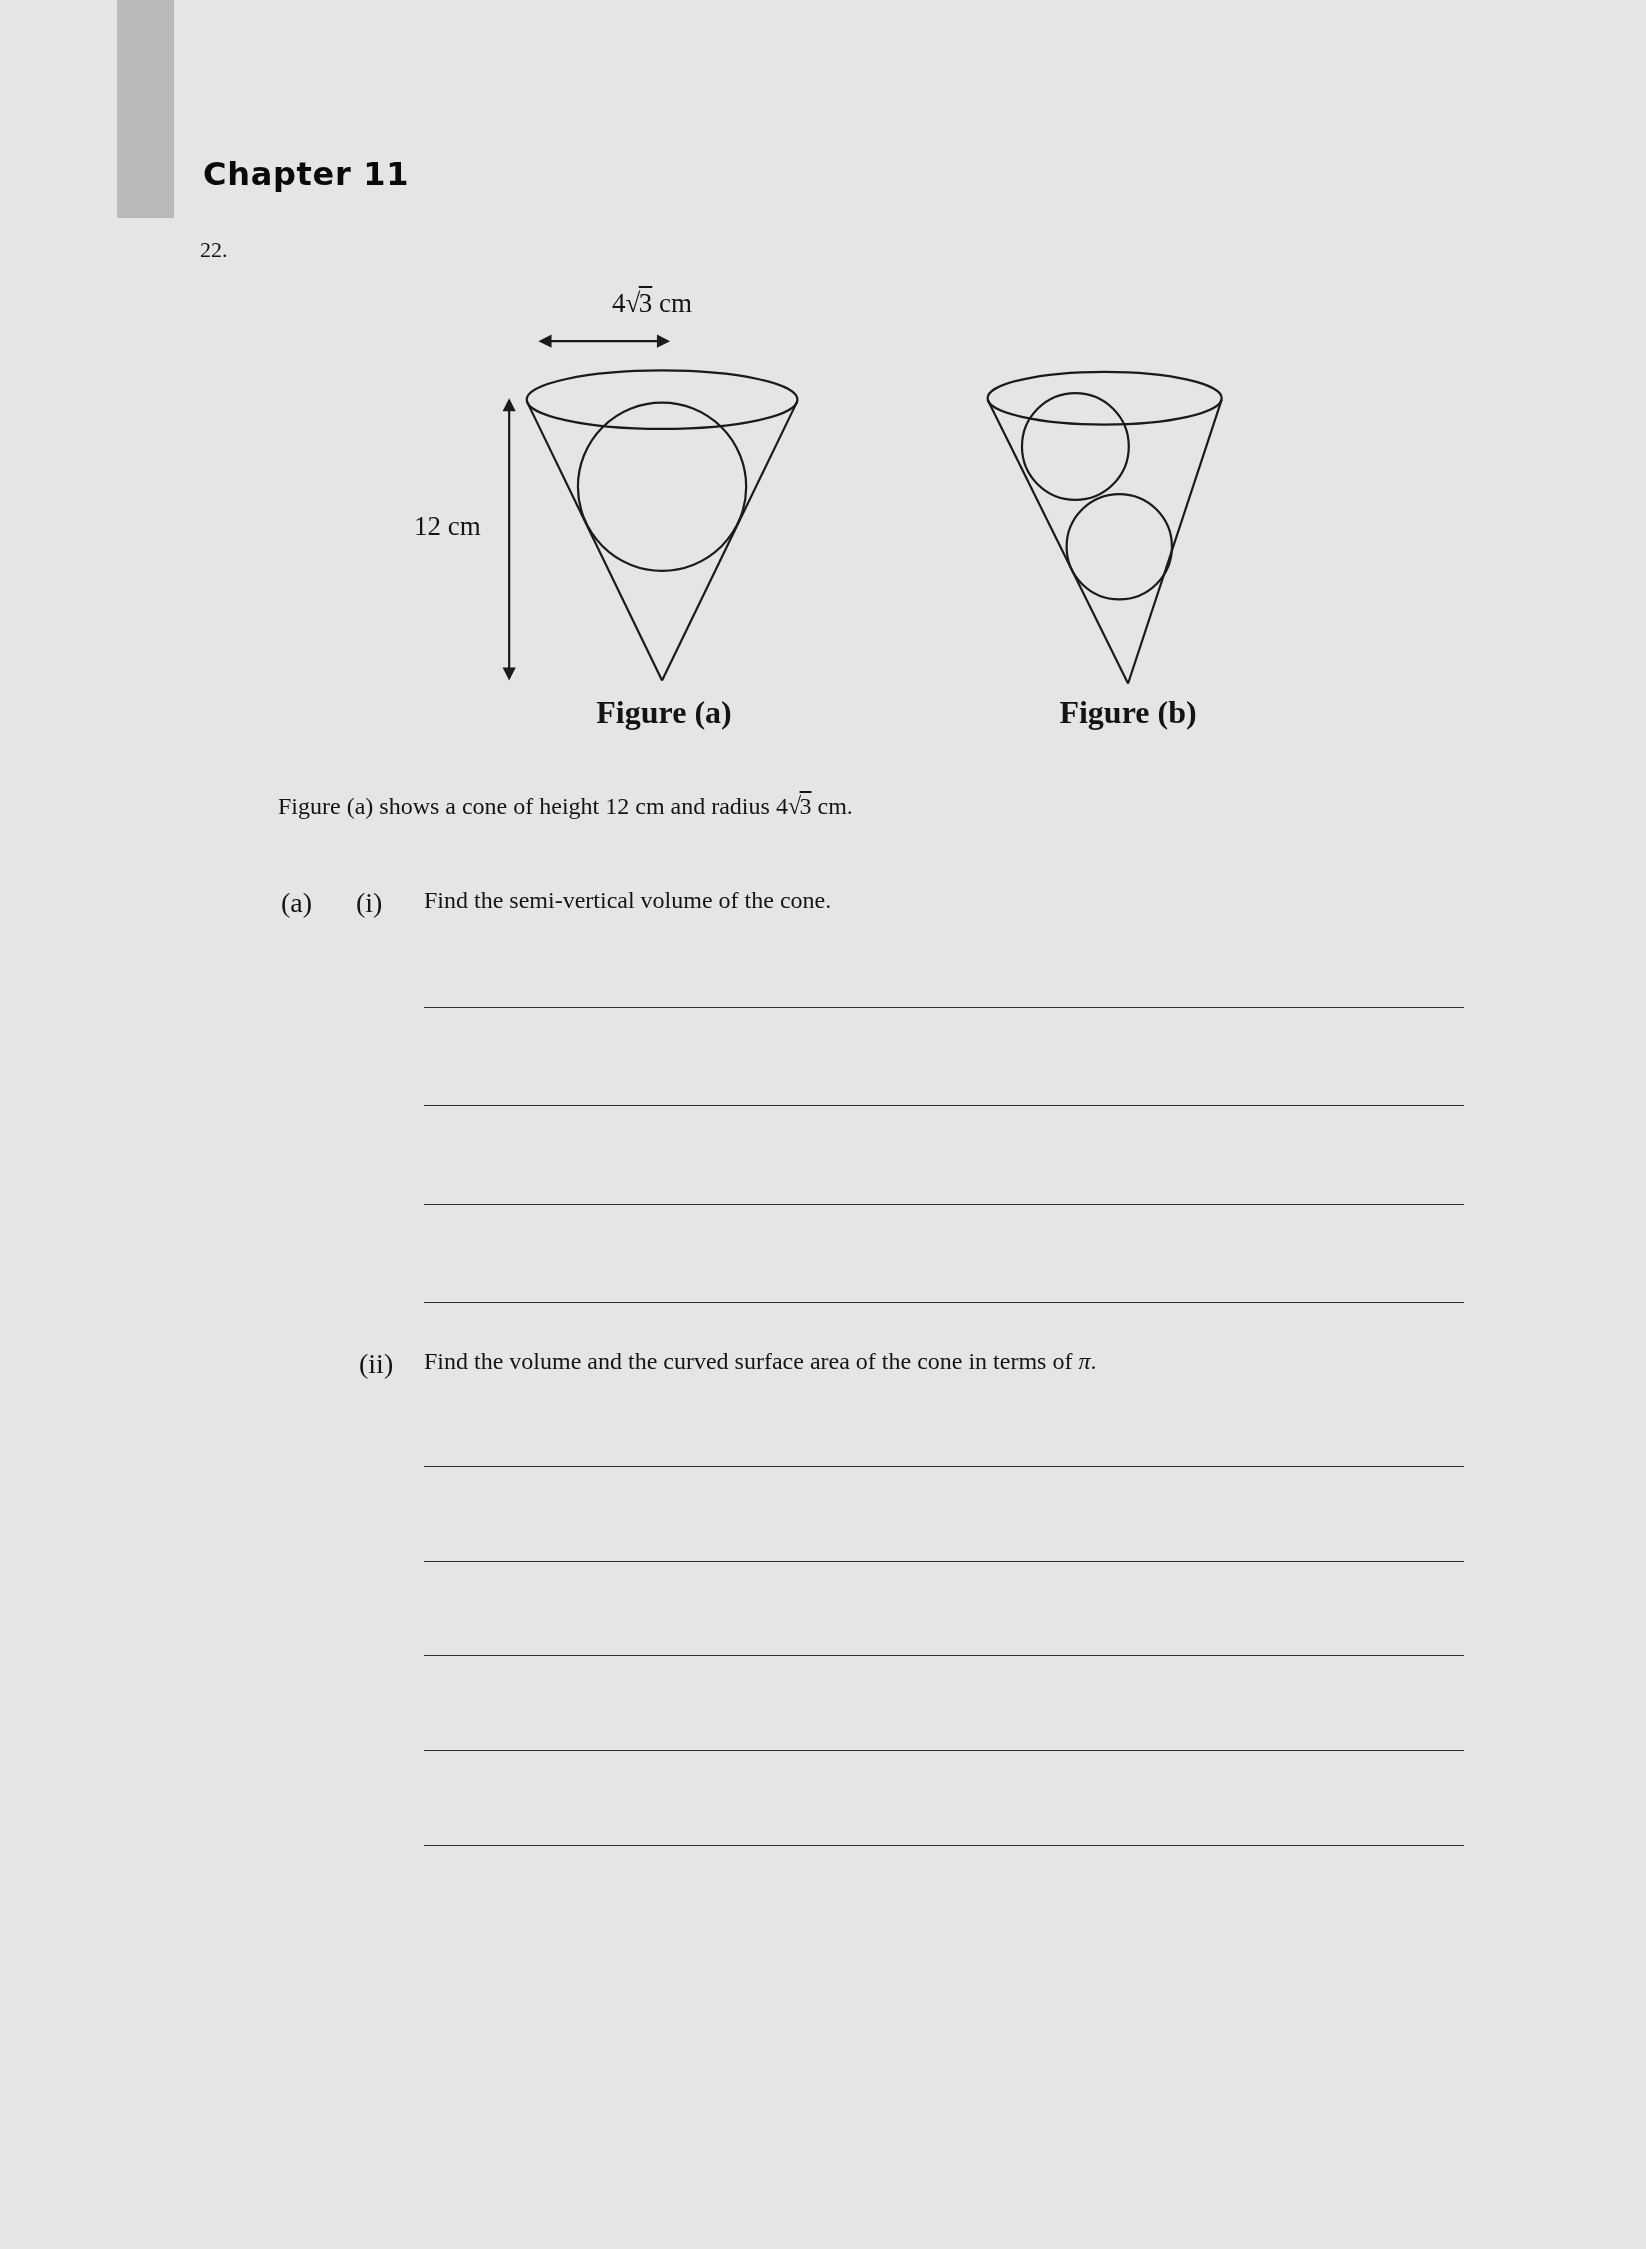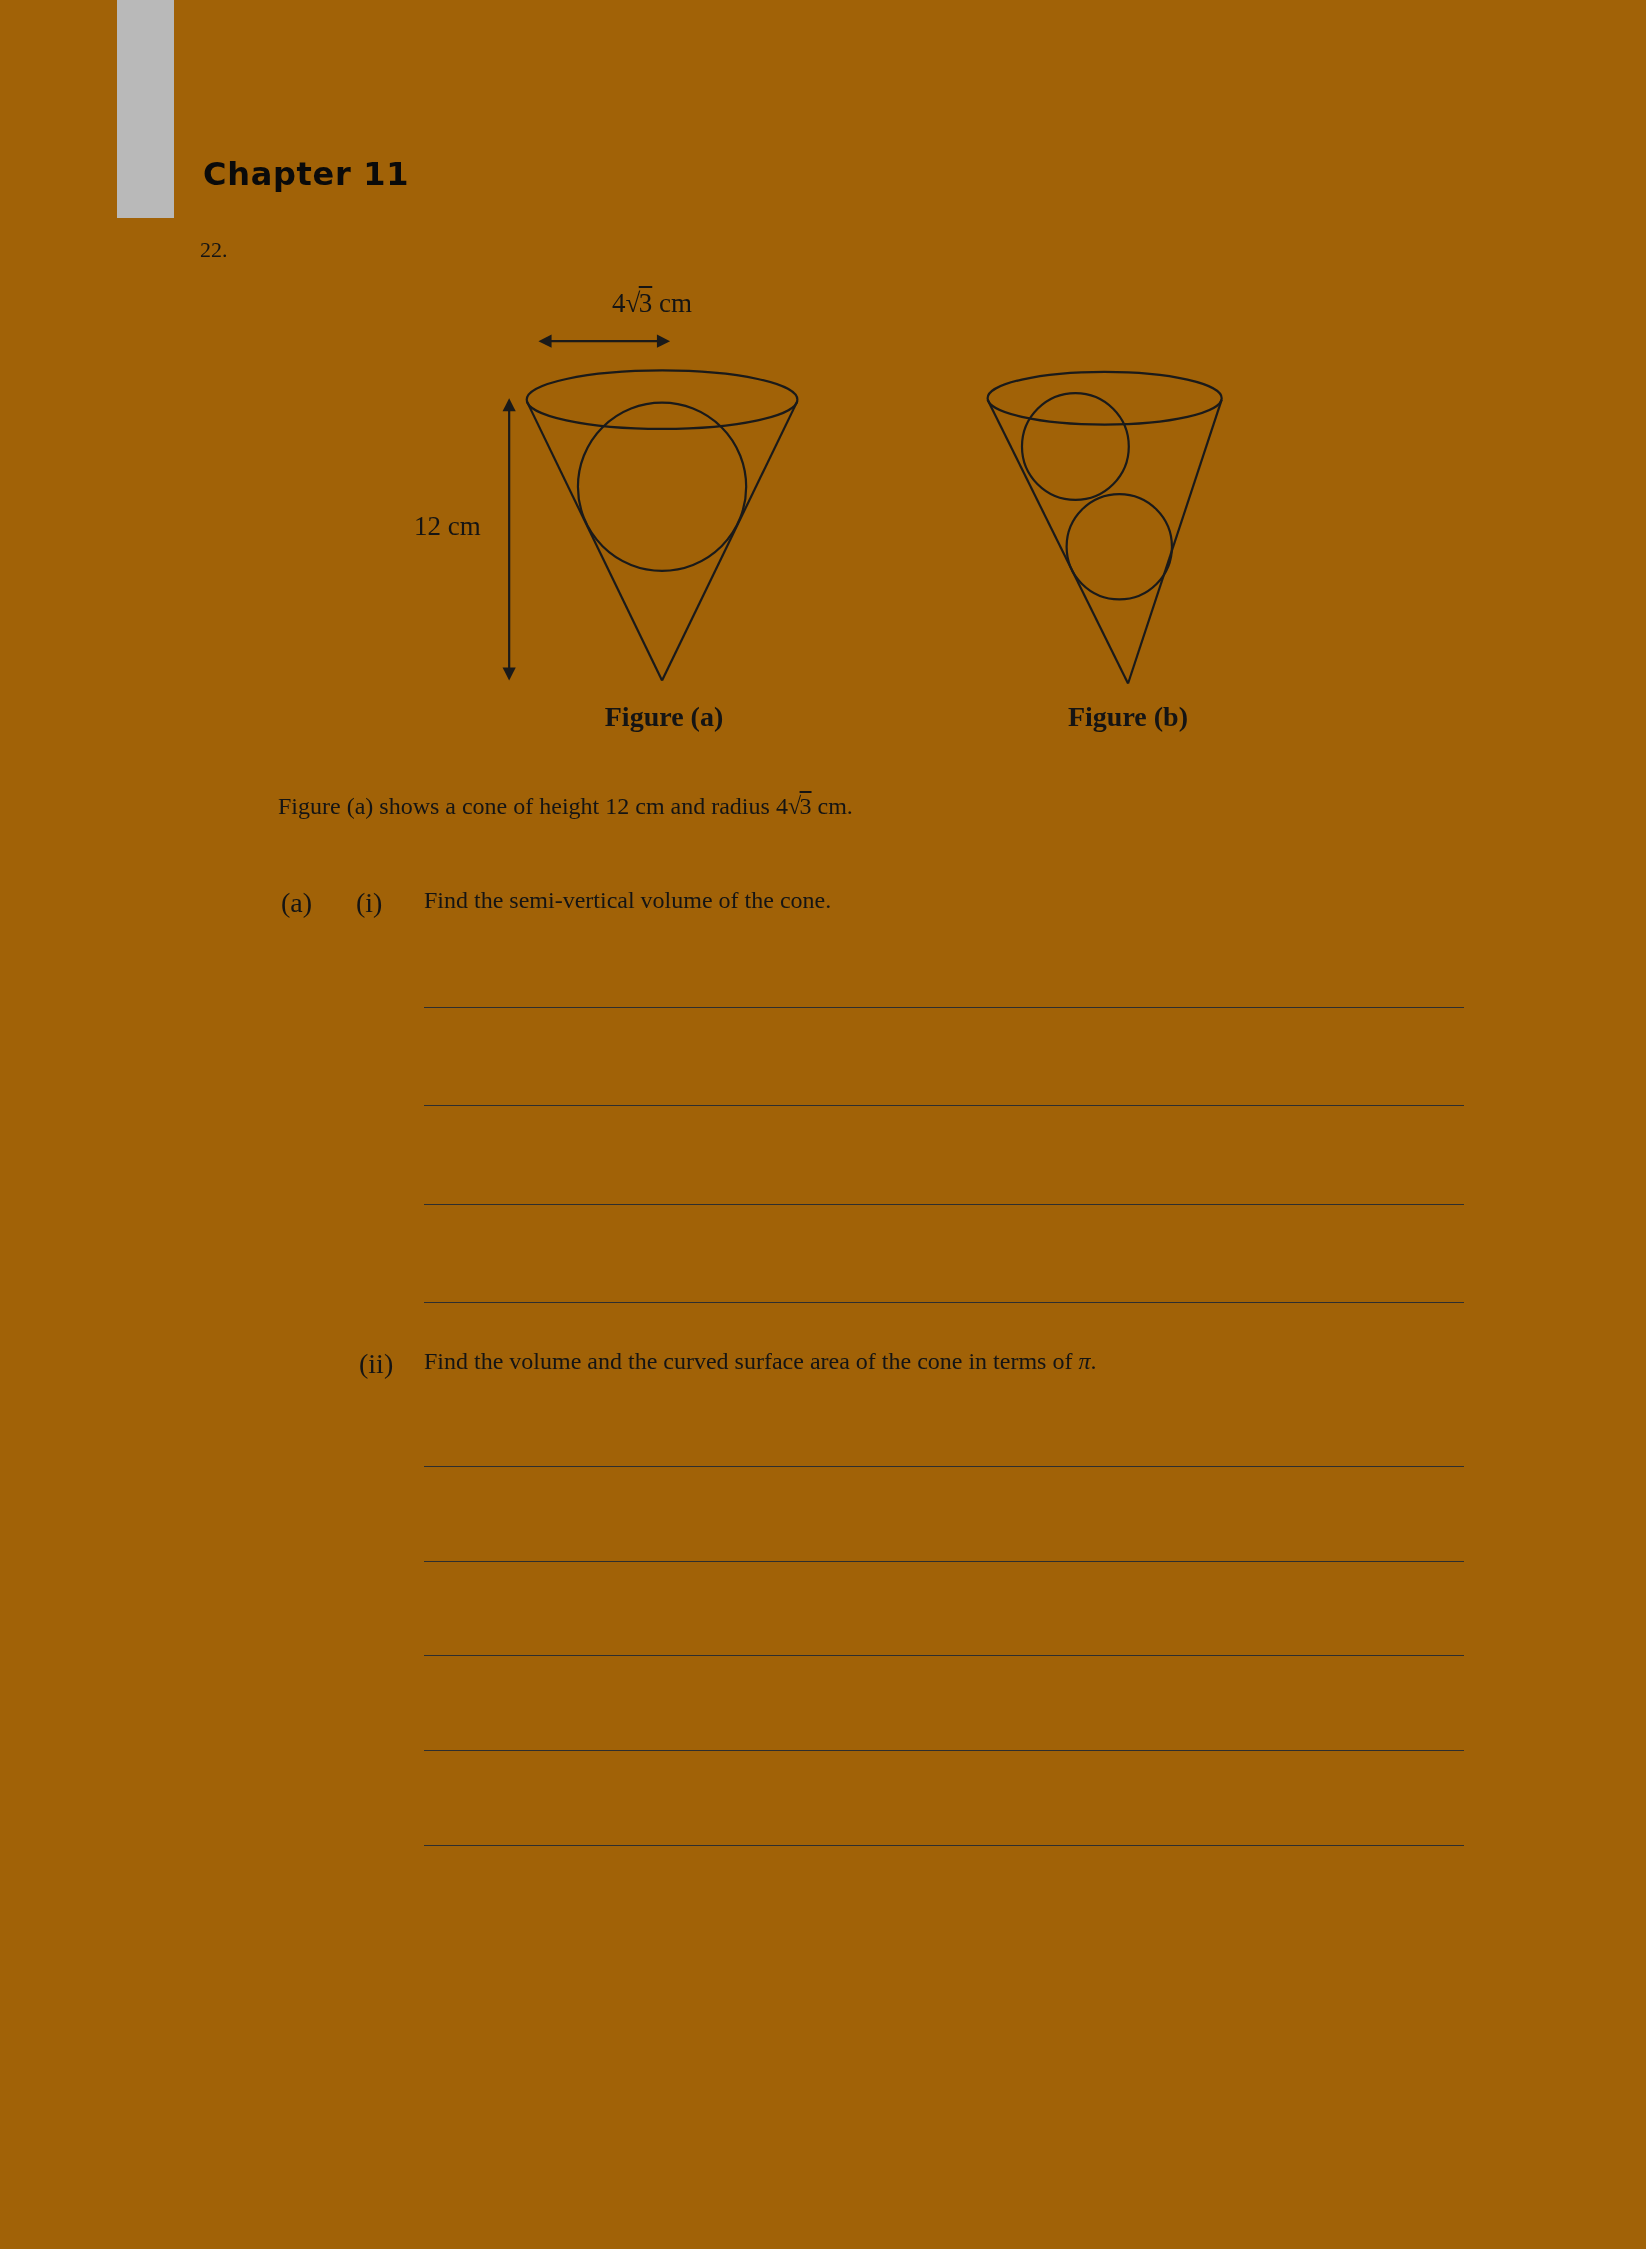--- a/index.html
+++ b/index.html
@@ -2,38 +2,38 @@
 <html style="font-size:11.7px"><head>
 <meta charset="utf-8">
 <style>
   * { margin:0; padding:0; box-sizing:border-box; }
   html,body { background:#ffffff; }
   body {
     width:1646px; height:2250px; position:relative;
     font-family:"Liberation Serif", serif; color:#141414;
   }
   .abs { position:absolute; }
-  .page { position:absolute; left:0; top:0; width:1646px; height:2250px; background:#a16207; }
+  .page { position:absolute; left:0; top:0; width:1646px; height:2250px; background:#e5e5e5; }
 
   .gray-bar { left:117px; top:0; width:57px; height:218px; background:#b9b9b9; }
 
   .chapter {
     left:203px; top:155px;
     font-family:"DejaVu Sans", sans-serif; font-weight:700; font-size:32px;
     color:#0a0a0a; letter-spacing:0.7px;
   }
   .qnum { left:200px; top:237px; font-size:22px; }
 
   .fig-svg { left:0; top:0; width:1646px; height:2250px; }
 
   .dim-label { font-size:27px; white-space:nowrap; }
   .radius-label { left:549px; top:288px; width:143px; text-align:right; }
   .height-label { left:414px; top:511px; }
 
-  .caption { font-weight:bold; font-size:28px; width:234px; text-align:center; white-space:nowrap;margin-top:7px; }
+  .caption { font-weight:bold; font-size:32px; width:234px; text-align:center; white-space:nowrap; }
   .cap-a { left:547px; top:694px; }
   .cap-b { left:1011px; top:694px; }
 
   .bodytext { font-size:24px; white-space:nowrap; }
   .intro { left:278px; top:793px; }
 
   .plabel { font-size:28px; }
   .label-a  { left:281px; top:887px; }
   .label-i  { left:356px; top:887px; }
   .text-i   { left:424px; top:887px; }

